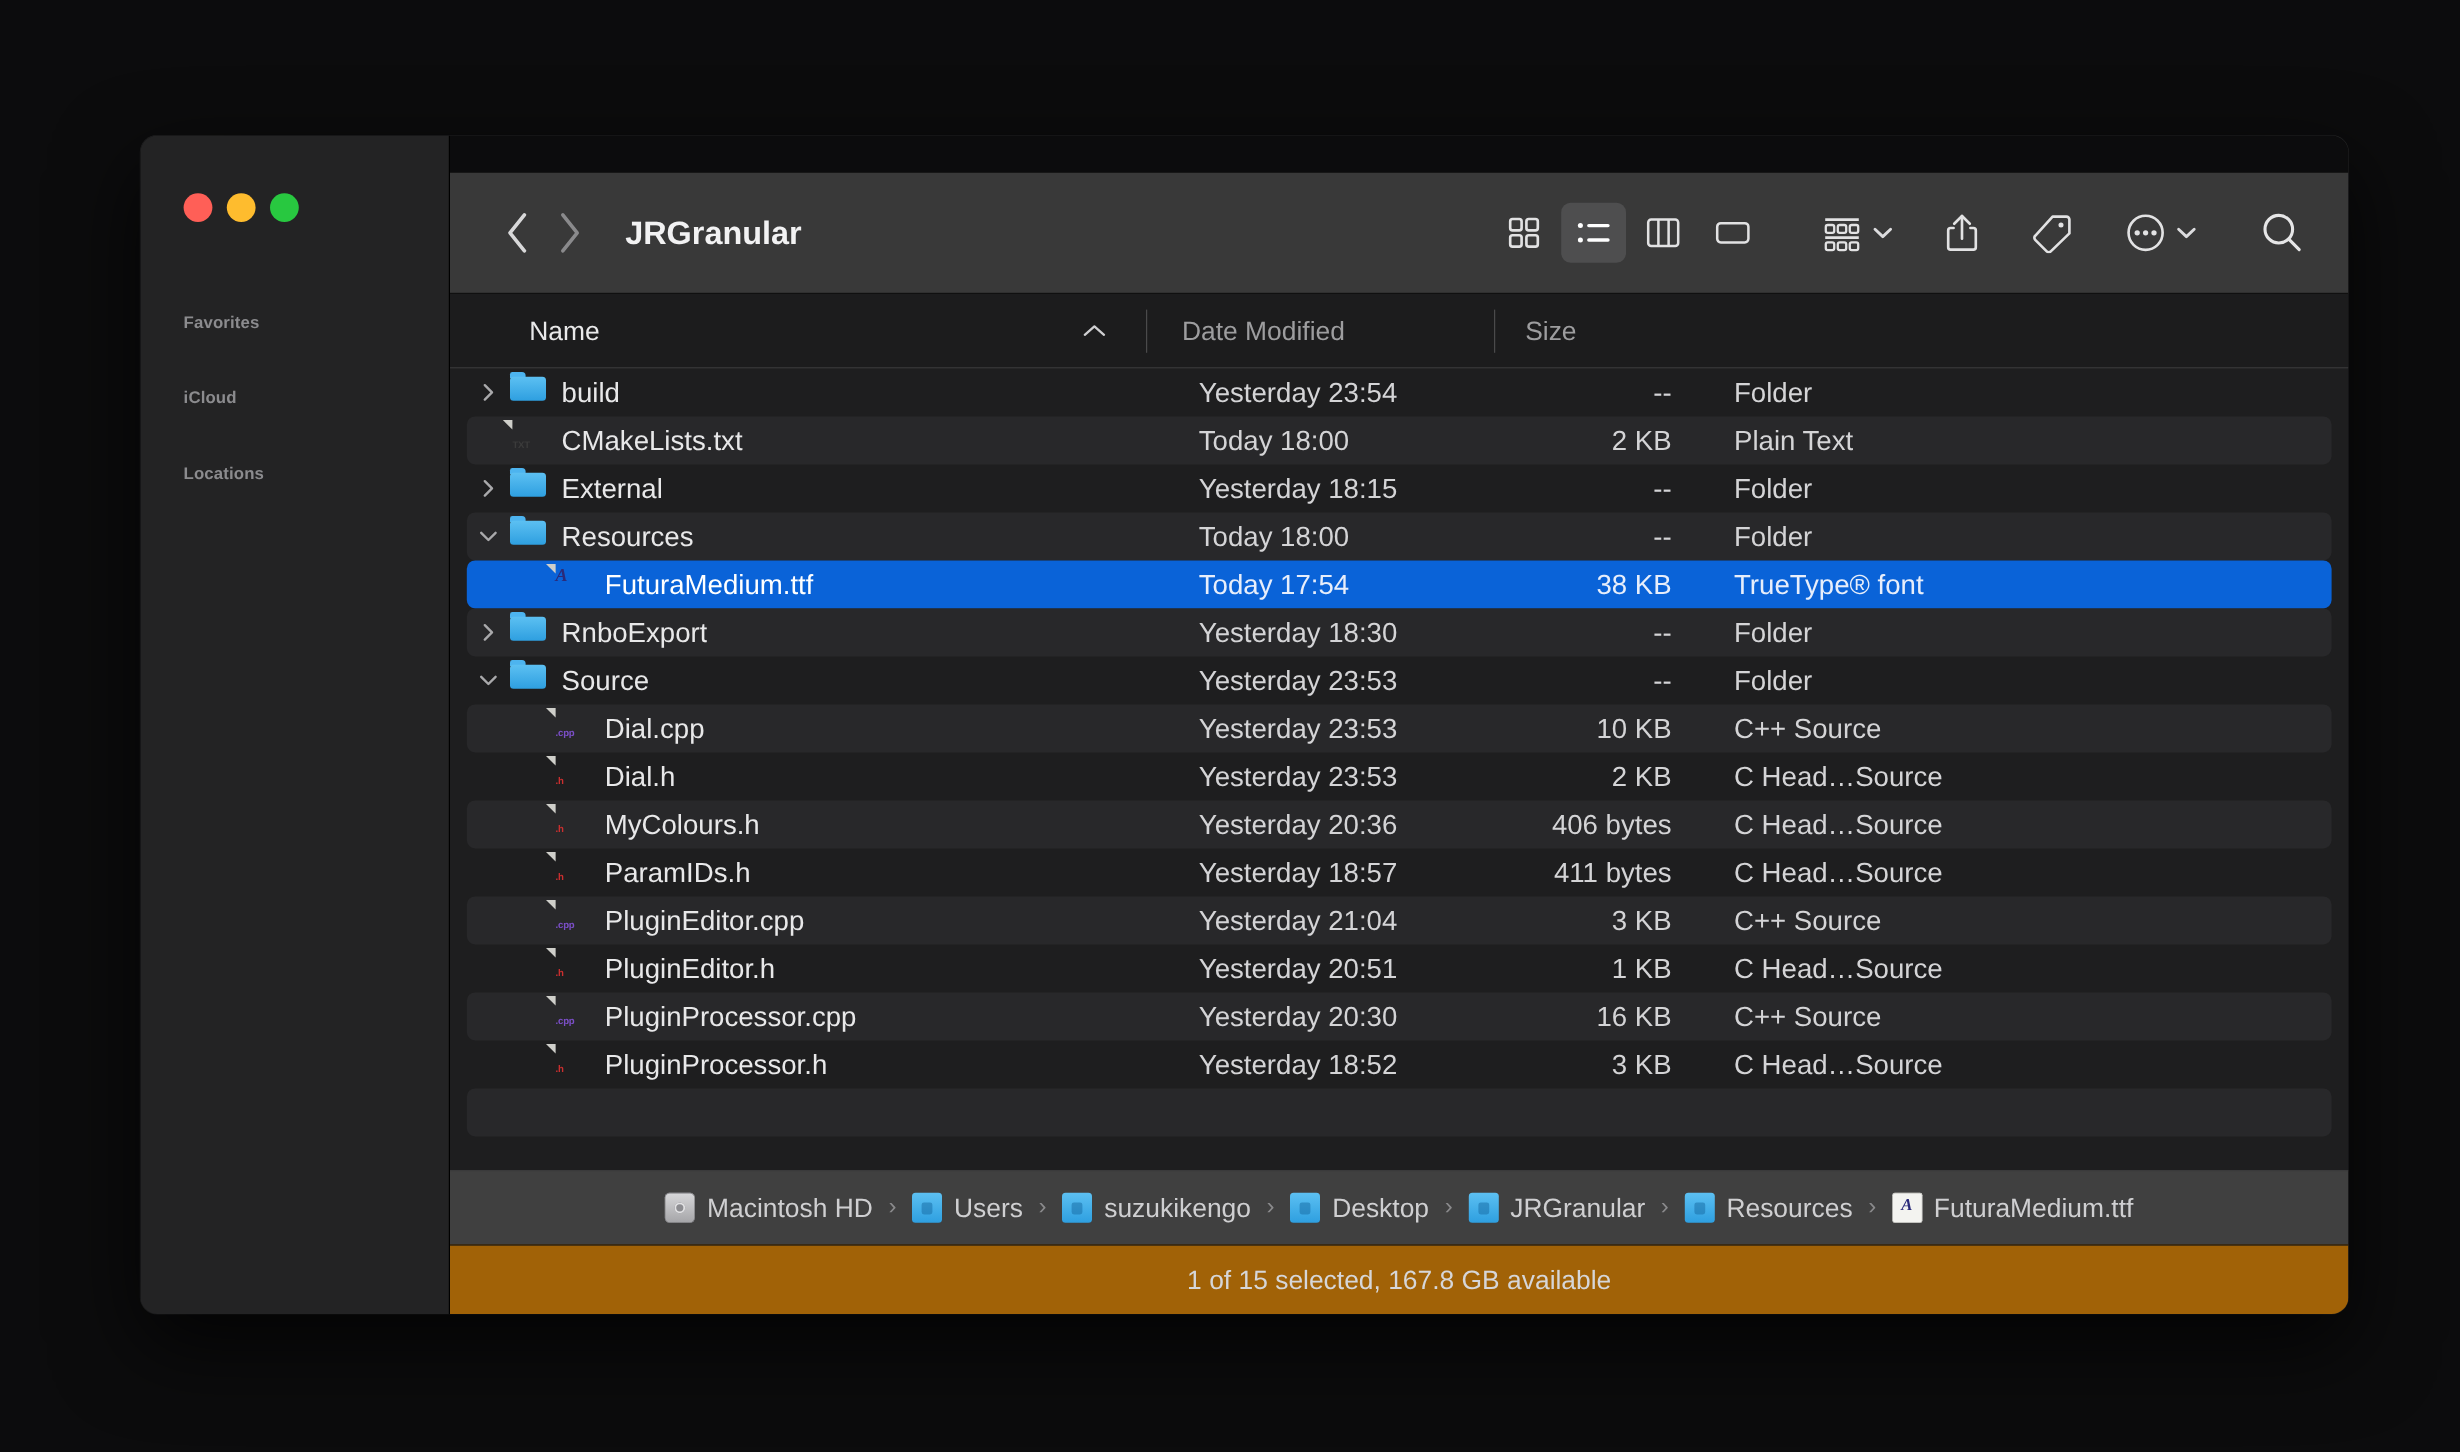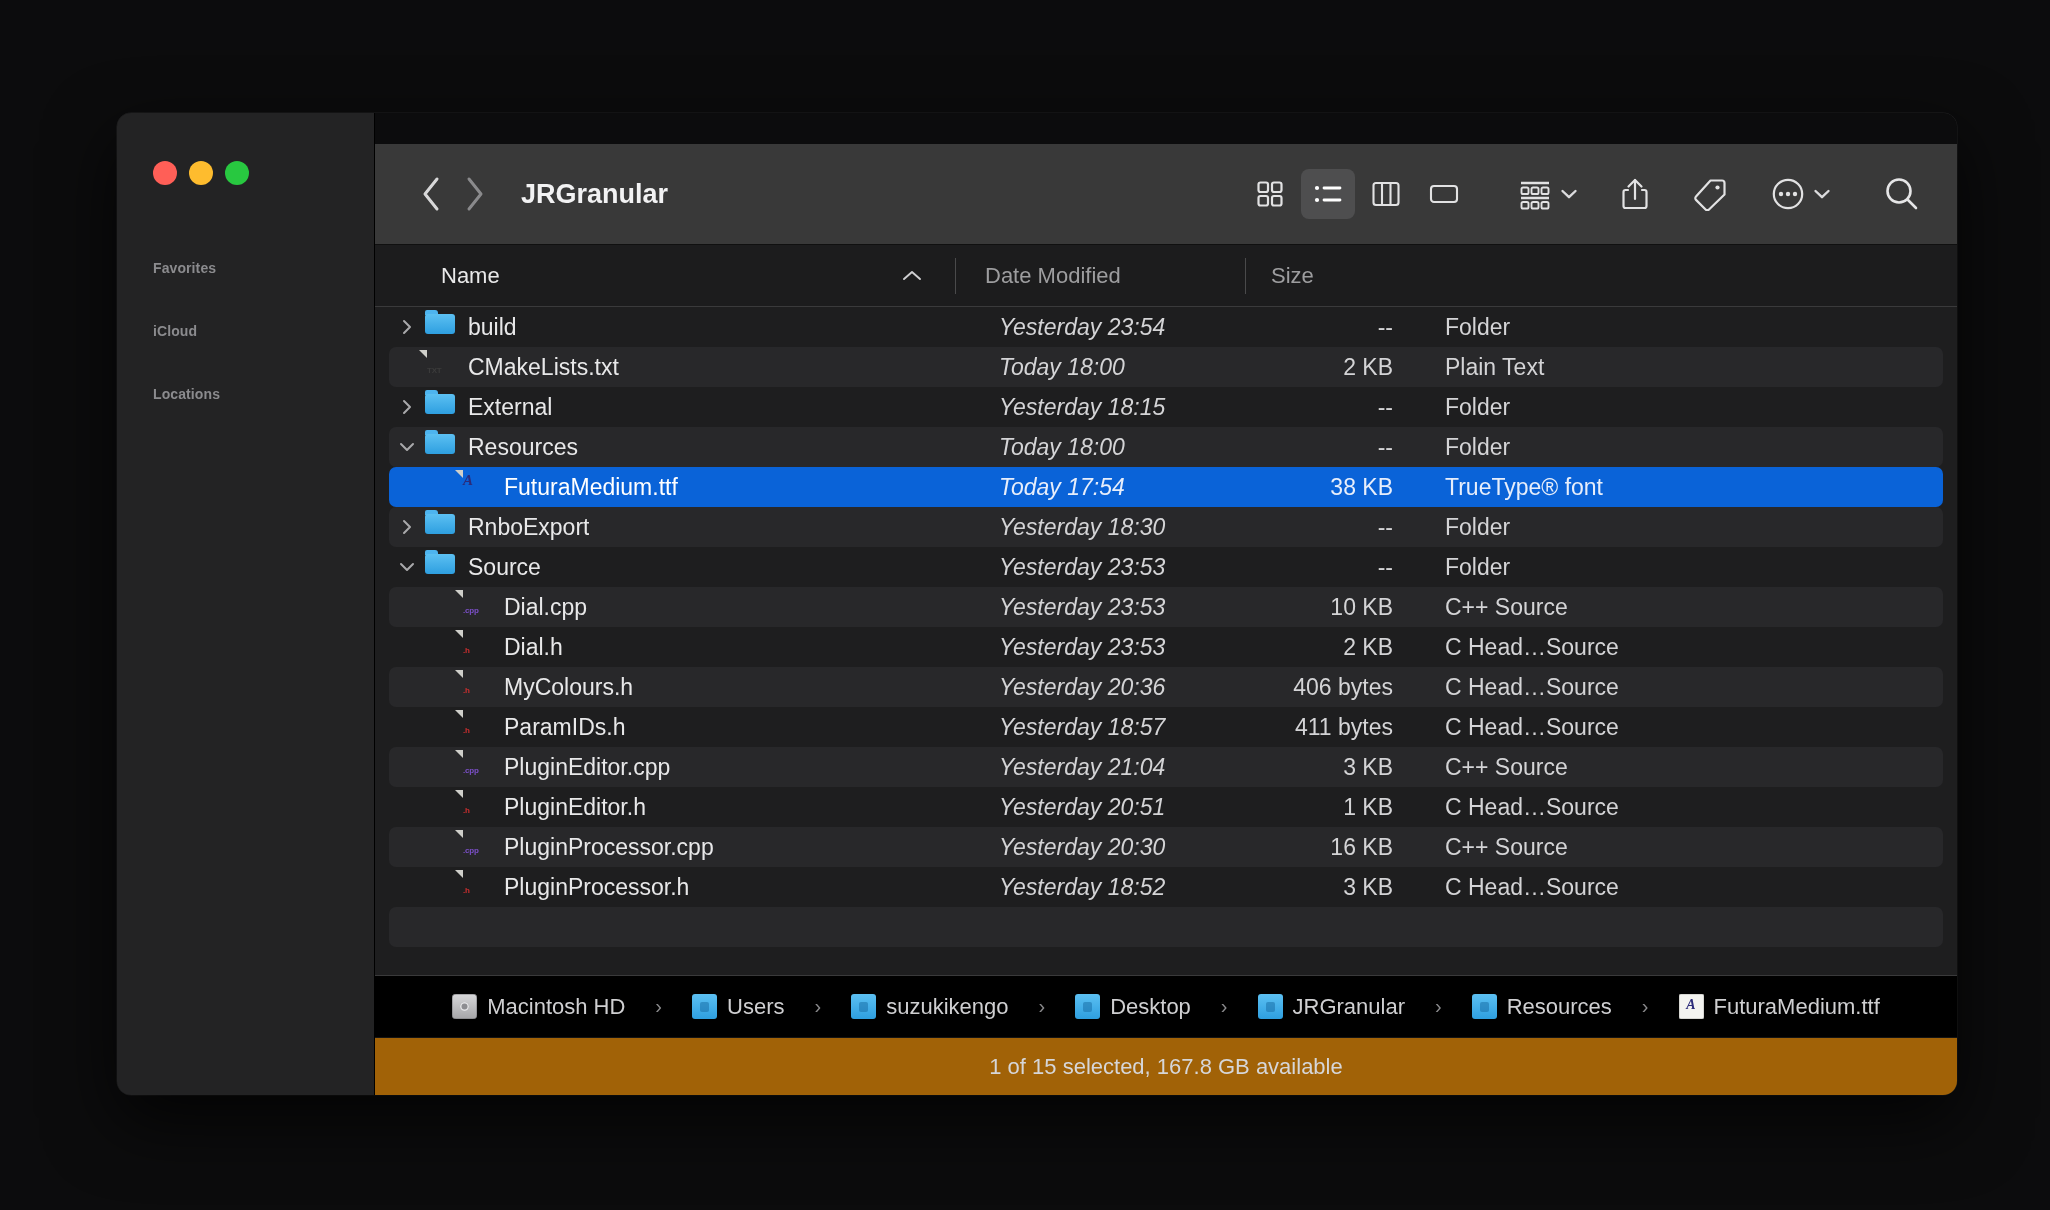--- a/index.html
+++ b/index.html
@@ -166,37 +166,37 @@
     width: 36px;
     flex: 0 0 36px;
     display: flex; align-items: center; justify-content: center;
   }
   .indent { width: 36px; flex: 0 0 36px; }
 
   .ic { flex: 0 0 30px; width: 30px; height: 34px; margin-right: 13px;
         position: relative; }
   .nm { white-space: nowrap; overflow: hidden; text-overflow: ellipsis; }
 
-  .c-date { width: 290px; padding-left: 30px; white-space: nowrap; font-style: italic; }
+  .c-date { width: 290px; padding-left: 30px; white-space: nowrap; }
   .c-size { width: 160px; padding-right: 26px; text-align: right; white-space: nowrap; }
   .c-kind { flex: 1; padding-left: 26px; white-space: nowrap;
             overflow: hidden; text-overflow: ellipsis; }
   .dim { color: #d4d4d6; }
   .row.selected .dim { color: #e7eefb; }
 
   
   .pathbar {
     height: 62px;
     flex: 0 0 62px;
-    background: #000000;
+    background: #404040;
     border-top: .5px solid #3a3a3b;
     display: flex;
     align-items: center;
     justify-content: center;
-    gap: 17px;
+    gap: 0;
   }
   .crumb {
     display: flex; align-items: center;
     font-size: 22px;
     color: #cfcfd1;
     gap: 10px;
     padding: 0 2px;
   }
   .crumb-sep {
     color: #8a8a8c;

